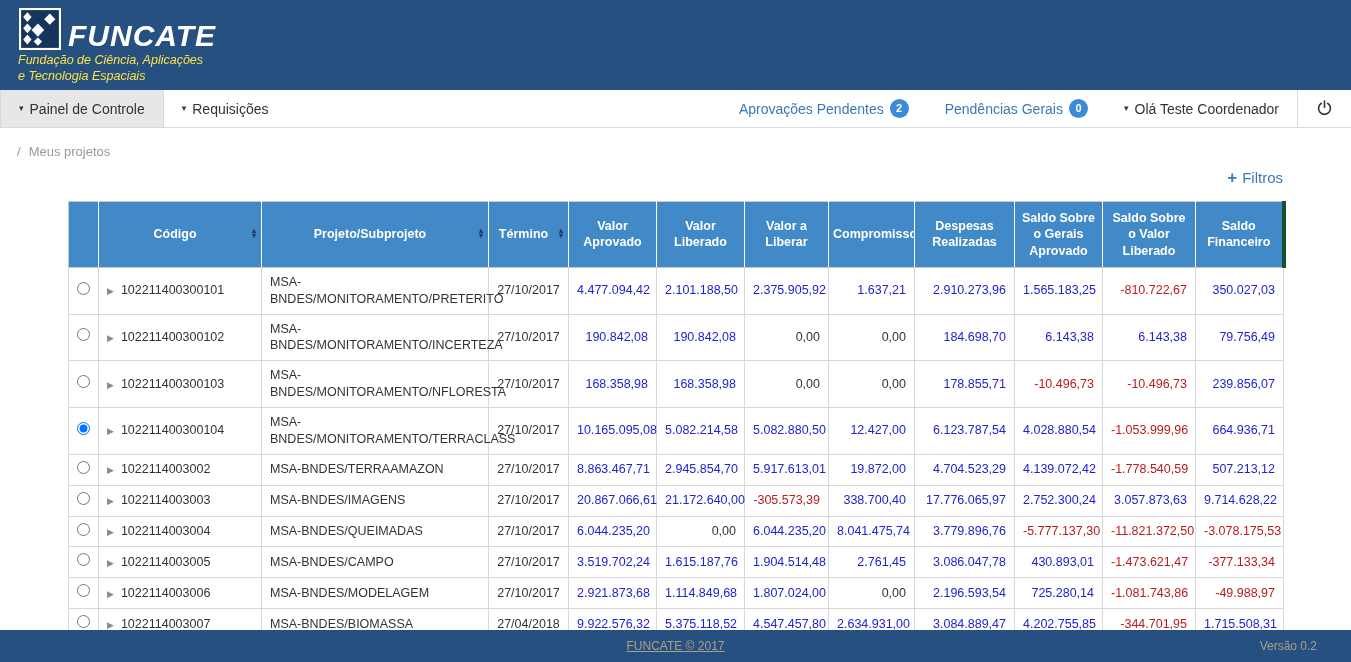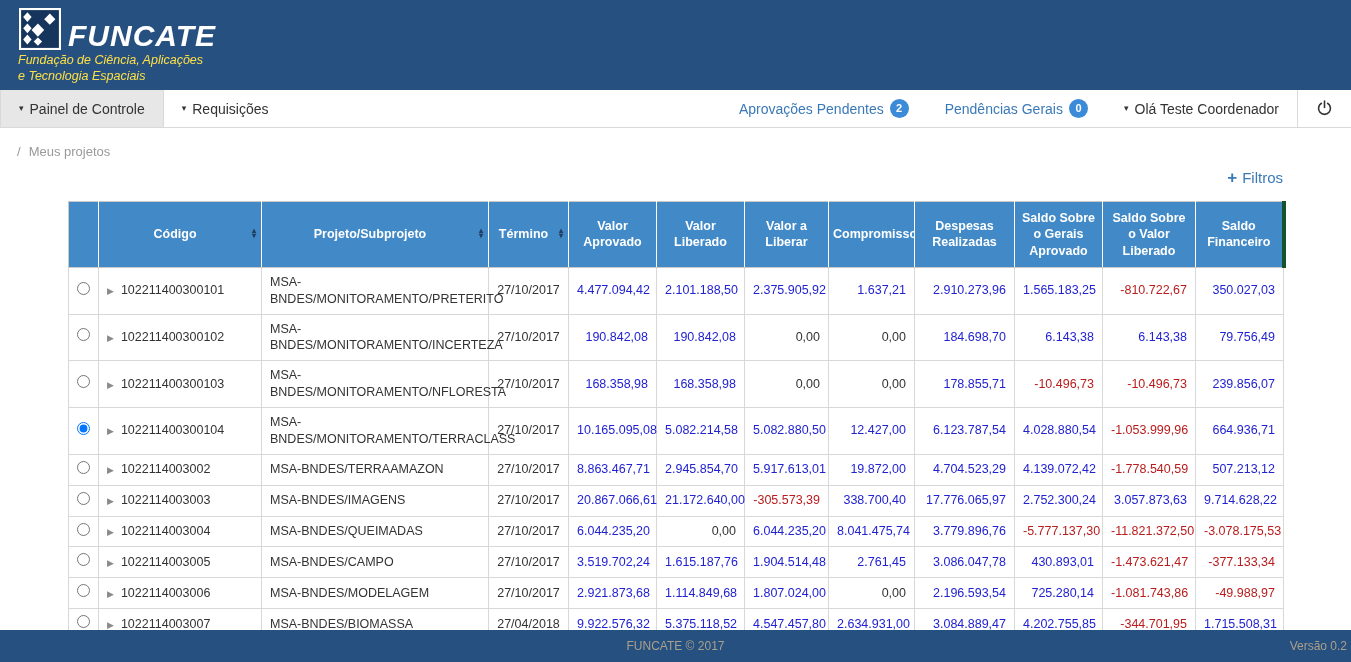--- a/index.html
+++ b/index.html
@@ -116,22 +116,22 @@
   td .neg { color: #b91c1c; }
   td .zero { color: #333; }
 
   
   .footer {
     position: absolute; left: 0; bottom: 0; width: 100%; height: 32px;
     background: #265080;
     display: flex; align-items: center;
     color: #a9a08b; font-size: 12px;
   }
-  .footer-center { flex: 1; text-align: center; }
-  .footer-right { position: absolute; right: 4px; }
+  .footer-center { flex: 1; text-align: center; text-decoration: underline; }
+  .footer-right { position: absolute; right: 34px; }
 </style>
 </head>
 <body>
 
 <div class="banner">
   <div class="logo-block">
     <div class="logo-row">
       <svg class="logo-mark" viewBox="0 0 60 60">
         <rect x="1.5" y="1.5" width="57" height="57" fill="#16355c" stroke="#ffffff" stroke-width="3"></rect>
         <g fill="#ffffff">

